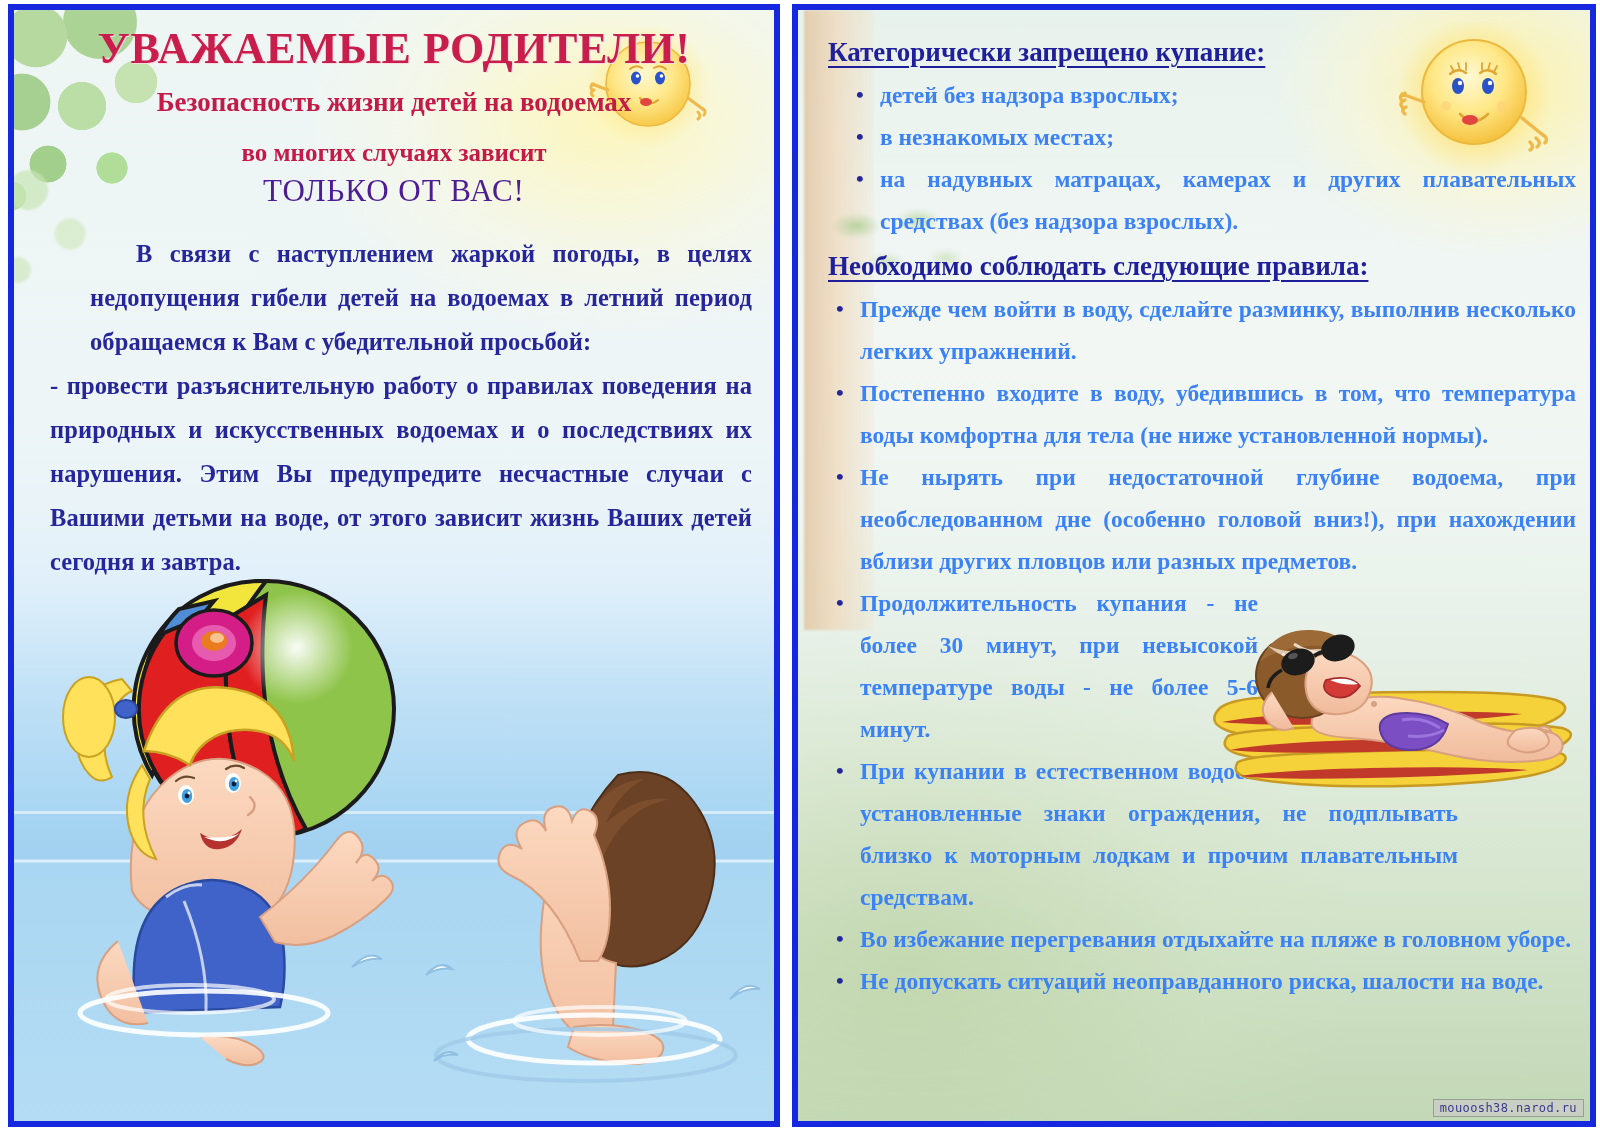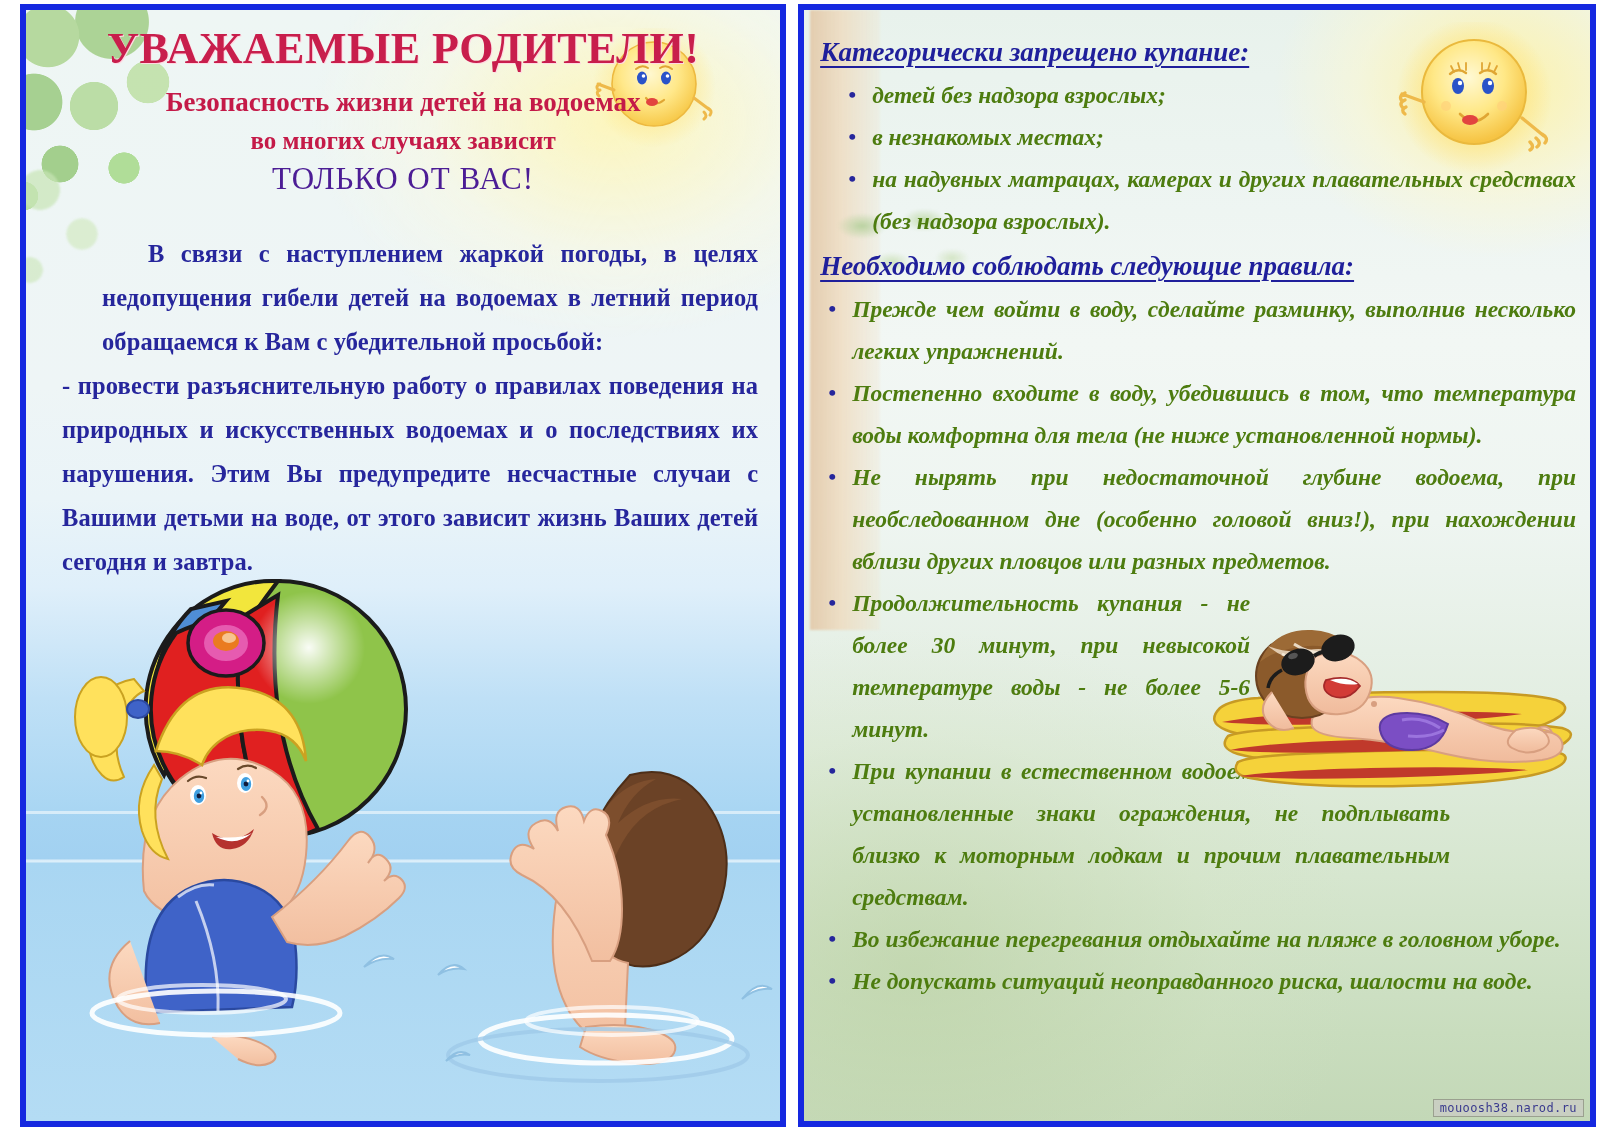--- a/index.html
+++ b/index.html
@@ -7,21 +7,21 @@
   body{
     background:#ffffff;
     font-family:"Liberation Serif", serif;
     overflow:hidden;
   }
   .poster{
     position:relative;
     width:1600px; height:1131px;
     display:flex;
     gap:12px;
-    padding:4px 4px 4px 20px;
+    padding:4px 4px 4px 8px;
     background:#ffffff;
   }
 
   
   .panel{
     position:relative;
     border:6px solid #1528e0;
     overflow:hidden;
   }
   .panel-left{ width:772px; height:1123px; }
@@ -83,21 +83,21 @@
     color:#c81e4c; line-height:1.05;
     text-shadow:1px 1px 0 #ffd9e2;
   }
   .t2{
     font-size:27px; font-weight:700; color:#c41a48;
     margin-top:16px; line-height:1.1;
     font-family:"Liberation Serif", serif;
   }
   .t3{
     font-size:25px; font-weight:700; color:#c41a48;
-    margin-top:9px; line-height:1.1;
+    margin-top:21px; line-height:1.1;
   }
   .t4{
     font-size:31px; font-weight:400; color:#4c1d95;
     margin-top:7px; letter-spacing:1px;
   }
 
   
   .sun-left{
     position:absolute; right:58px; top:18px; width:130px; height:130px; z-index:3;
   }
@@ -144,37 +144,37 @@
     background:
       radial-gradient(ellipse 34px 18px at 30px 20px, rgba(176,206,150,.85) 0%, rgba(176,206,150,0) 72%),
       radial-gradient(ellipse 30px 16px at 92px 14px, rgba(186,214,160,.8) 0%, rgba(186,214,160,0) 72%),
       radial-gradient(ellipse 26px 14px at 60px 56px, rgba(196,220,172,.75) 0%, rgba(196,220,172,0) 72%),
       radial-gradient(ellipse 24px 13px at 120px 52px, rgba(200,222,178,.7) 0%, rgba(200,222,178,0) 72%);
     filter:blur(.8px);
   }
 
   
   .content-right{
-    position:absolute; left:16px; right:14px; top:26px; z-index:4;font-style:italic;
+    position:absolute; left:30px; right:14px; top:26px; z-index:4;
   }
   .h-rule{
     color:#1f1f9b;
     font-size:27px;
     font-weight:700;
     line-height:1.22;
     text-decoration:underline;
     text-underline-offset:5px;
     text-decoration-thickness:2px;
     font-family:"Liberation Serif", serif;
     margin-bottom:5px;
   }
   ul.rules{ list-style:none; }
   ul.rules > li{
     position:relative;
-    color:#4d7c0f;
+    color:#3b82f6;
     font-size:23.5px;
     font-weight:700;
     line-height:42px;
     padding-left:32px;
     text-align:justify;
     font-family:"Liberation Serif", serif;
     margin-bottom:0;
   }
   ul.rules > li::before{
     content:"•";

